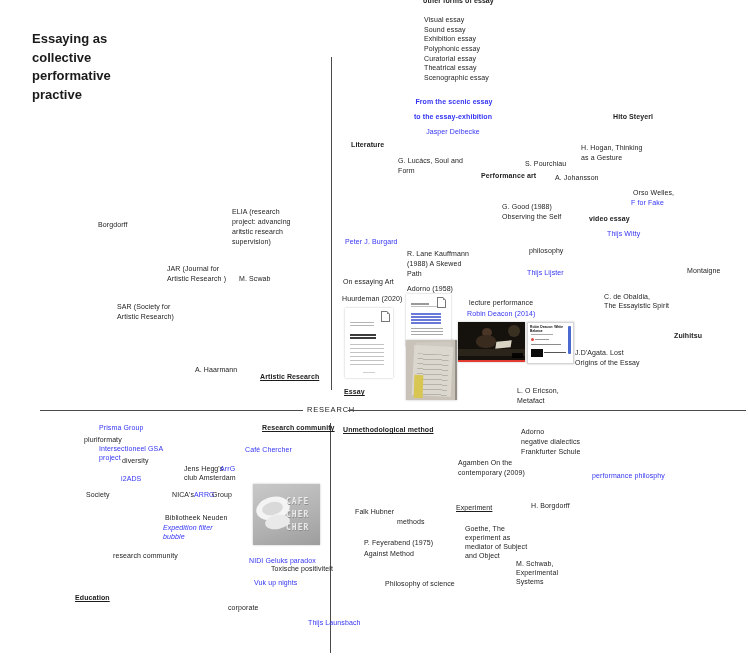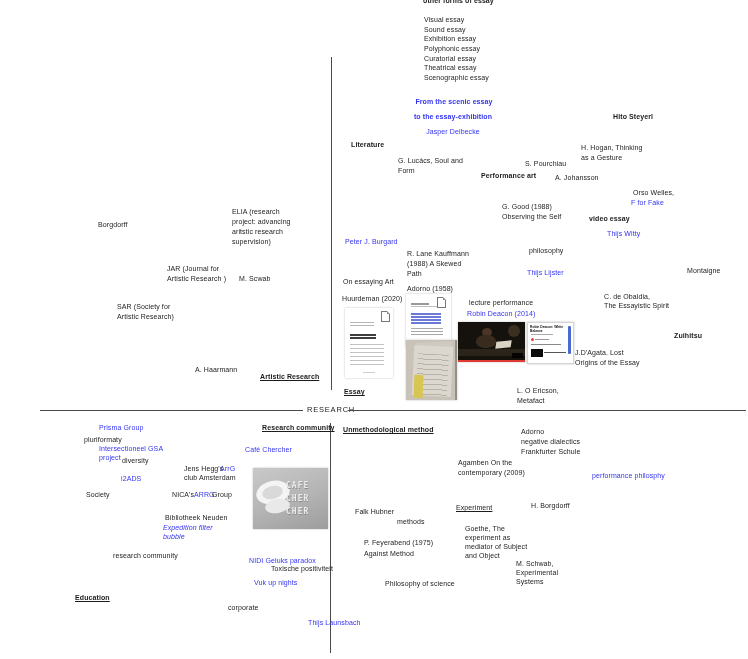--- a/index.html
+++ b/index.html
@@ -59,32 +59,36 @@
   .card-title{position:absolute;left:2px;top:2px;width:72px;font-size:6px;font-weight:bold;color:#111;
     line-height:1.15;transform:scale(.55);transform-origin:0 0;white-space:normal;}
   .card .sub{position:absolute;left:2.5px;top:11px;width:22px;height:1.2px;background:#aaa;}
   .card .reddot{position:absolute;left:2.5px;top:15px;width:3px;height:3px;border-radius:50%;background:#e04338;}
   .card .redline{position:absolute;left:7px;top:16px;width:14px;height:1.2px;background:#999;}
   .card .line2{position:absolute;left:2.5px;top:21px;width:30px;height:1.2px;background:#8a8a8a;}
   .card .vthumb{position:absolute;left:2.5px;top:26px;width:12px;height:8px;background:#0b0b0b;}
   .card .vline2{position:absolute;left:16px;top:29px;width:22px;height:1.4px;background:#555;}
   .card .scroll{position:absolute;left:40px;top:3px;width:3px;height:28px;background:#4a6ad0;border-radius:1px;}
   
-  .cafe{left:253px;top:468px;width:75px;height:61px;background:linear-gradient(160deg,#c9c9c9 0%,#b3b3b3 55%,#9d9d9d 100%);overflow:hidden;}
+  .cafe{left:253px;top:484px;width:67px;height:61px;background:linear-gradient(160deg,#c9c9c9 0%,#b3b3b3 55%,#9d9d9d 100%);overflow:hidden;}
   .cafe .rim{position:absolute;left:3px;top:13px;width:34px;height:23px;background:#f4f4f4;border-radius:50%;transform:rotate(-14deg);}
   .cafe .inner{position:absolute;left:9px;top:18px;width:21px;height:13px;background:#d9d9d9;border-radius:50%;transform:rotate(-14deg);}
   .cafe .base{position:absolute;left:12px;top:31px;width:25px;height:14px;background:#e9e9e9;border-radius:50%;transform:rotate(-10deg);}
   .cafe .logo{position:absolute;left:33px;top:11px;font-family:"DejaVu Sans Mono",monospace;font-size:8px;
     font-weight:bold;line-height:13px;letter-spacing:1px;color:#ebebeb;text-shadow:.5px .5px 0 #8d8d8d;}
 </style>
 </head>
 <body>
 
 <div class="board">
 
+  <div class="title">Essaying as
+collective
+performative
+practive</div>
 
   <div class="vline" style="left:331px;top:57px;height:333px;"></div>
   <div class="hline" style="left:40px;top:410px;width:263px;"></div>
   <div class="research-label">RESEARCH</div>
   <div class="hline" style="left:348px;top:410px;width:398px;"></div>
   <div class="vline" style="left:330px;top:423px;height:230px;"></div>
 
   <div class="thumb doc1">
     <div class="hdr"></div>
     <div class="foot"></div>

